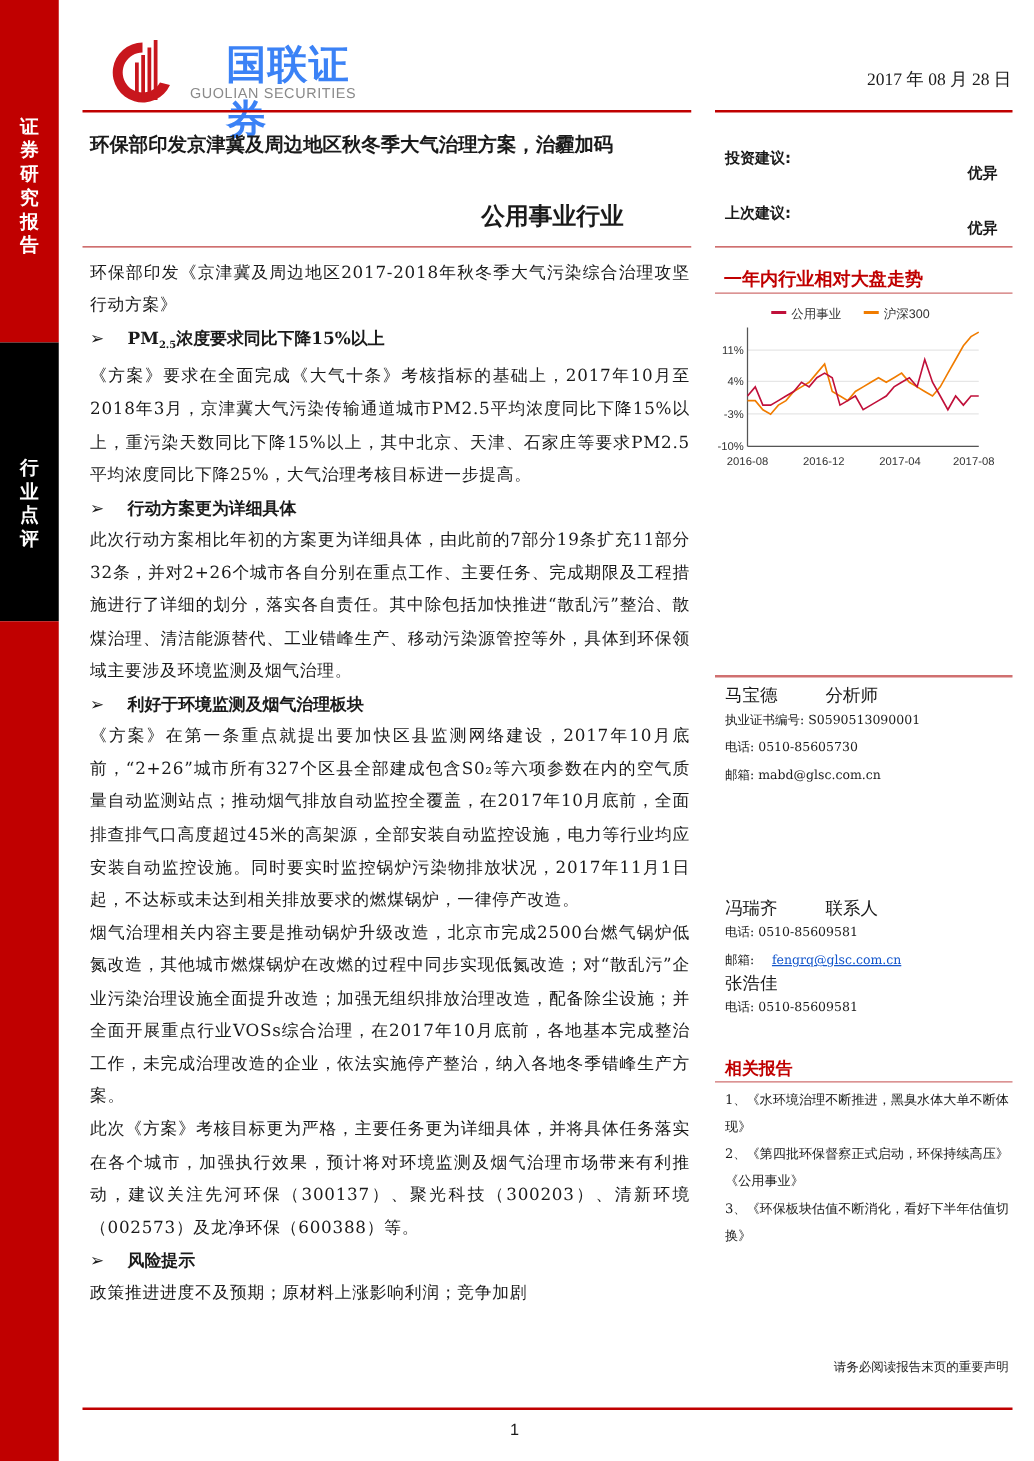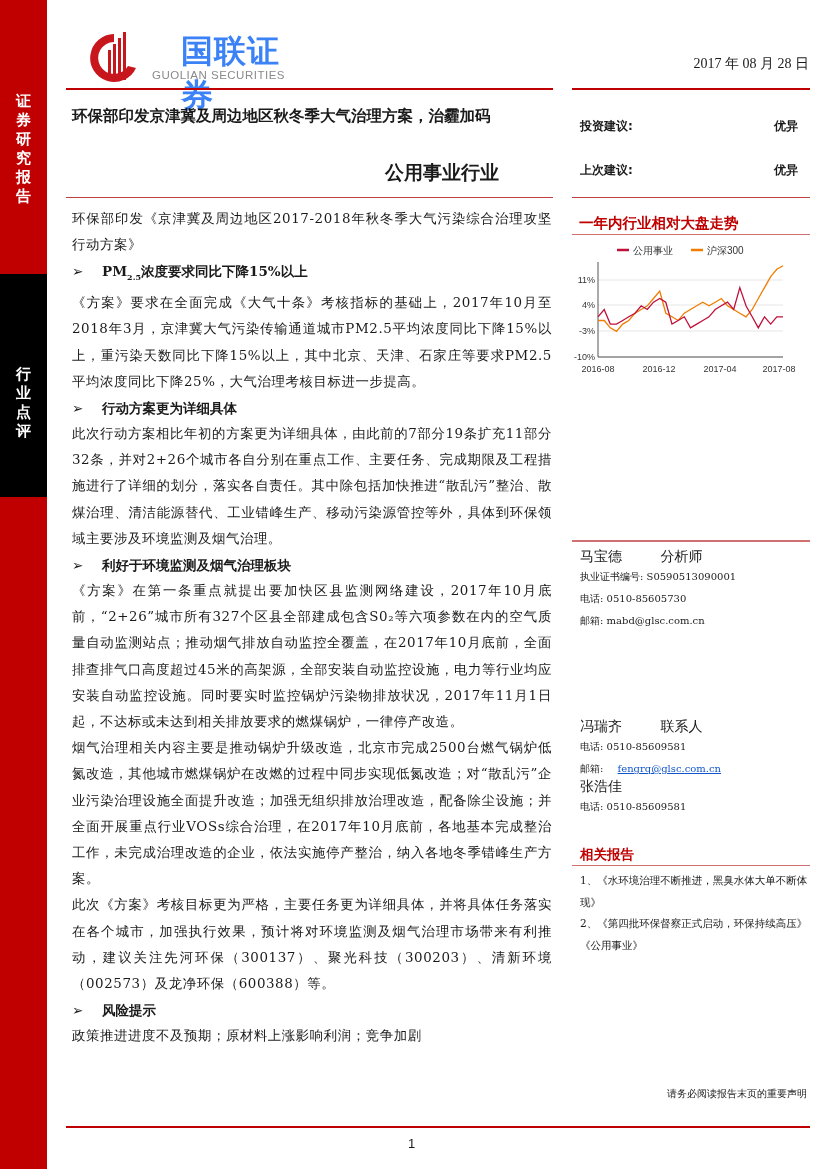--- a/index.html
+++ b/index.html
@@ -17,21 +17,21 @@
              color:#3b82f6; letter-spacing:1px; font-weight:bold;margin-left:31px; }
   .logo-en { position:absolute; left:68px; top:41px; font-family:"Liberation Sans", sans-serif; font-size:11.5px;
              color:#8a8a8a; letter-spacing:0.5px; }
   .date { position:absolute; right:18px; top:55px; font-size:14px; font-family:"Liberation Serif", serif; }
 
   .rule { position:absolute; background:#c00000; }
   .title { position:absolute; left:72px; top:106px; font-size:15.5px; font-weight:bold; }
   .industry { position:absolute; left:385px; top:160px; font-size:19px; font-weight:bold; }
 
   .rating-row { position:absolute; left:580px; width:218px; font-size:12px; font-weight:bold; font-family:"DejaVu Sans", sans-serif; }
-  .rating-row .v { position:absolute; right:0; top:0; }
+  .rating-row .v { position:absolute; right:0; top:12px; }
 
   .main { position:absolute; left:72px; top:206px; width:480px; }
   .h { font-weight:bold; font-size:15.5px; margin:0; }
   .p { font-size:13.4px; line-height:26.2px; margin:0; letter-spacing:0.6px; text-align:justify; }
   .bullet { font-size:13.5px; font-weight:bold; line-height:26px; display:flex; }
   .bullet .arr { width:30px; flex:none; font-weight:normal; font-family:"DejaVu Sans", sans-serif; }
 
   .chart-title { position:absolute; left:579px; top:214px; color:#c00000; font-weight:bold; font-size:14.5px; font-family:"DejaVu Sans", sans-serif; }
   .chart { position:absolute; left:565px; top:236px; width:245px; height:150px; }
 
@@ -191,16 +191,17 @@
     <span>邮箱: </span><span class="link">fengrq@glsc.com.cn</span>
   </div>
   <div class="a-name" style="margin-top:-2px;">张浩佳</div>
   <div class="a-small">电话: 0510-85609581</div>
 </div>
 
 <div class="rel-title">相关报告</div>
 <div class="rel-list">
   <div>1、《水环境治理不断推进，黑臭水体大单不断体现》</div>
   <div>2、《第四批环保督察正式启动，环保持续高压》《公用事业》</div>
+  <div>3、《环保板块估值不断消化，看好下半年估值切换》</div>
 </div>
 
 <div class="page-no">1</div>
 <div class="disclaim">请务必阅读报告末页的重要声明</div>
 
 </body></html>

